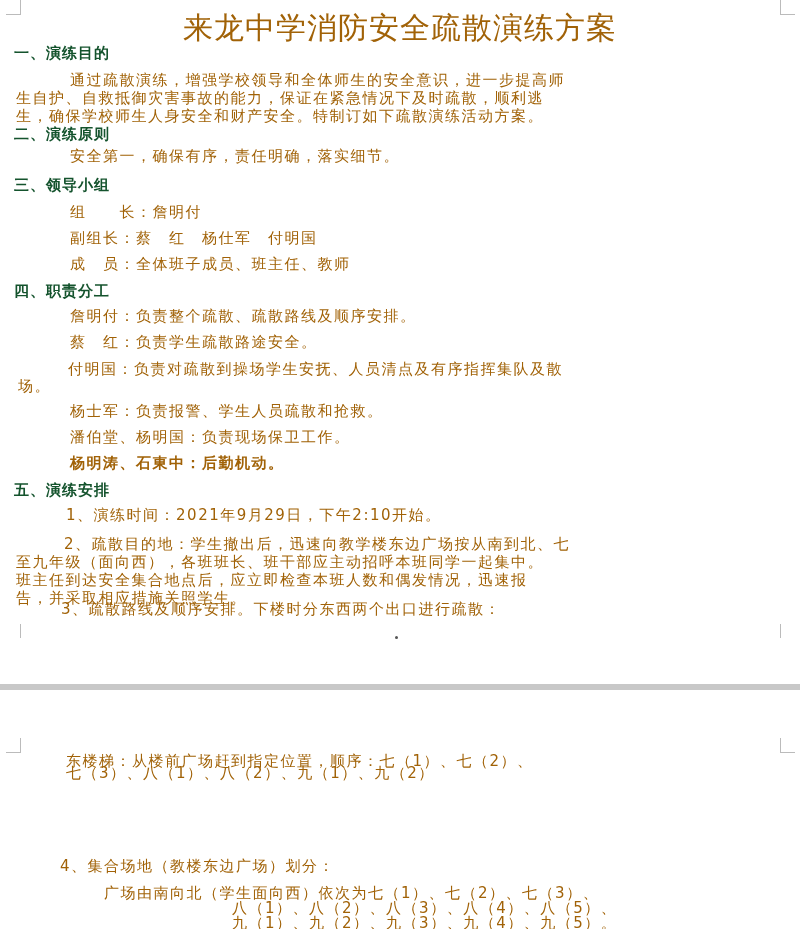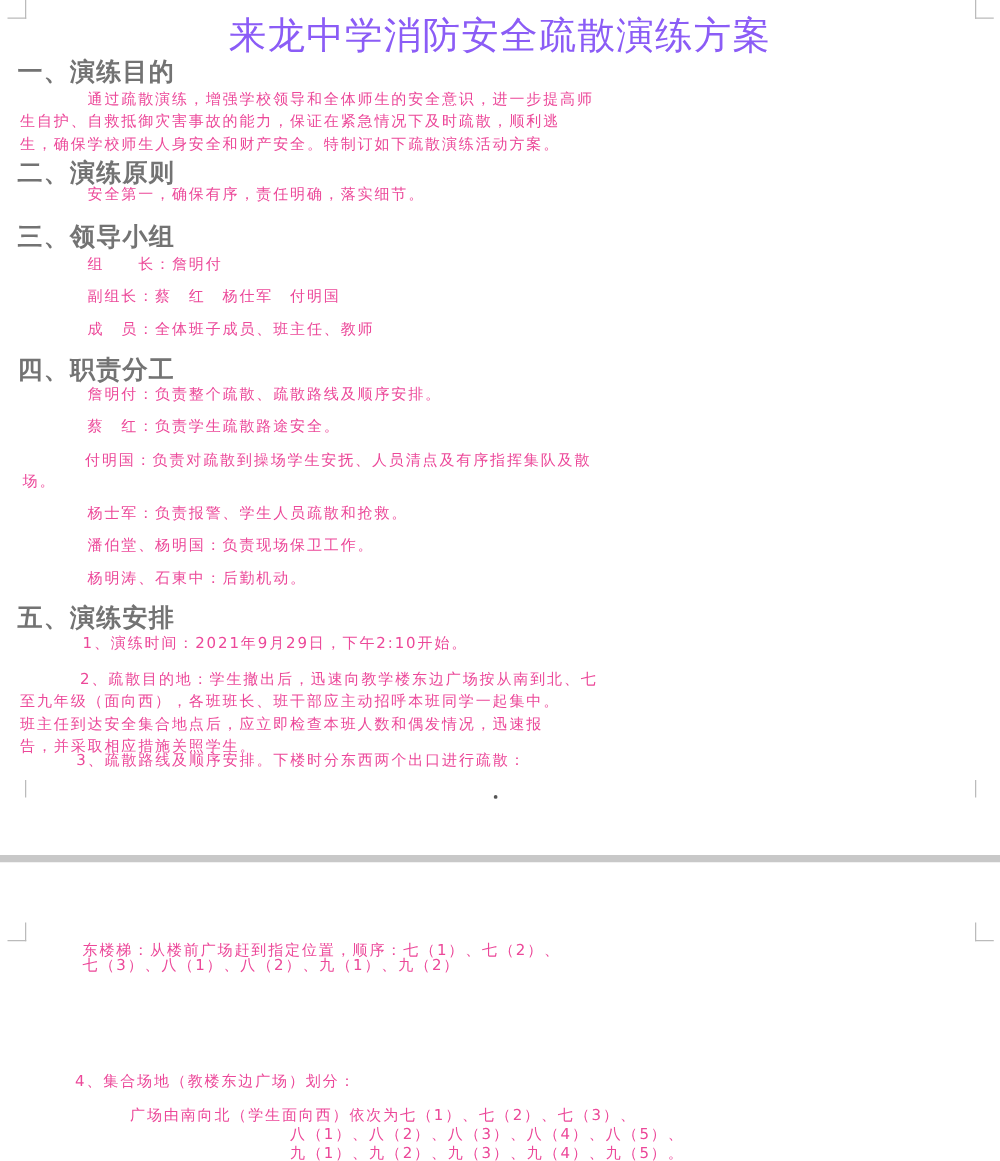--- a/index.html
+++ b/index.html
@@ -3,23 +3,23 @@
 <meta charset="utf-8">
 <style>
   html, body { margin:0; padding:0; }
   body { width:800px; height:929px; background:#ffffff; position:relative; overflow:hidden;
          font-family:"DejaVu Sans", sans-serif; color:#333; }
   .page { position:absolute; left:0; width:800px; background:#fff; }
   .page1 { top:0; height:684px; }
   .page2 { top:690px; height:239px; }
   .separator { position:absolute; left:0; top:684px; width:800px; height:6px; background:#c8c8c8; }
   .corner { position:absolute; width:14px; height:14px; border-color:#bbb; border-style:solid; border-width:0; }
-  .title { position:absolute; left:0; width:800px; top:8px; text-align:center; font-size:30px; color:#8b5cf6; letter-spacing:1px; }
-  .line { position:absolute; white-space:nowrap; font-size:12px; color:#ec4899; letter-spacing:1.5px; }
-  .heading { font-weight:bold; font-size:20px; color:#737373; letter-spacing:1px;font-family:Liberation Serif, serif; }
+  .title { position:absolute; left:0; width:800px; top:8px; text-align:center; font-size:30px; color:#a16207; letter-spacing:1px; }
+  .line { position:absolute; white-space:nowrap; font-size:15px; color:#a16207; letter-spacing:1.5px; }
+  .heading { font-weight:bold; font-size:15px; color:#14532d; letter-spacing:1px;font-family:Liberation Serif, serif; }
   .dot { position:absolute; left:395px; top:636px; width:3px; height:3px; background:#555; border-radius:50%; }
 </style>
 </head>
 <body>
 
 <div class="page page1">
   <div class="corner" style="left:6px;top:0;border-right-width:1px;border-bottom-width:1px;"></div>
   <div class="corner" style="left:780px;top:0;border-left-width:1px;border-bottom-width:1px;"></div>
 
   <div class="title">来龙中学消防安全疏散演练方案</div>
@@ -37,21 +37,21 @@
   <div class="line" style="left:70px;top:229px;">副组长：蔡　红　杨仕军　付明国</div>
   <div class="line" style="left:70px;top:255px;">成　员：全体班子成员、班主任、教师</div>
 
   <div class="line heading" style="left:14px;top:282px;">四、职责分工</div>
   <div class="line" style="left:70px;top:307px;">詹明付：负责整个疏散、疏散路线及顺序安排。</div>
   <div class="line" style="left:70px;top:333px;">蔡　红：负责学生疏散路途安全。</div>
   <div class="line" style="left:68px;top:360px;">付明国：负责对疏散到操场学生安抚、人员清点及有序指挥集队及散</div>
   <div class="line" style="left:18px;top:377px;">场。</div>
   <div class="line" style="left:70px;top:402px;">杨士军：负责报警、学生人员疏散和抢救。</div>
   <div class="line" style="left:70px;top:428px;">潘伯堂、杨明国：负责现场保卫工作。</div>
-  <div class="line" style="left:70px;top:454px;">杨明涛、石東中：后勤机动。</div>
+  <div class="line" style="left:70px;top:454px;font-weight:bold;">杨明涛、石東中：后勤机动。</div>
 
   <div class="line heading" style="left:14px;top:481px;">五、演练安排</div>
   <div class="line" style="left:66px;top:506px;">1、演练时间：2021年9月29日，下午2:10开始。</div>
   <div class="line" style="left:64px;top:535px;">2、疏散目的地：学生撤出后，迅速向教学楼东边广场按从南到北、七</div>
   <div class="line" style="left:16px;top:553px;">至九年级（面向西），各班班长、班干部应主动招呼本班同学一起集中。</div>
   <div class="line" style="left:16px;top:571px;">班主任到达安全集合地点后，应立即检查本班人数和偶发情况，迅速报</div>
   <div class="line" style="left:16px;top:589px;">告，并采取相应措施关照学生。</div>
   <div class="line" style="left:61px;top:600px;">3、疏散路线及顺序安排。下楼时分东西两个出口进行疏散：</div>
 
   <div class="corner" style="left:6px;top:624px;border-right-width:1px;"></div>

